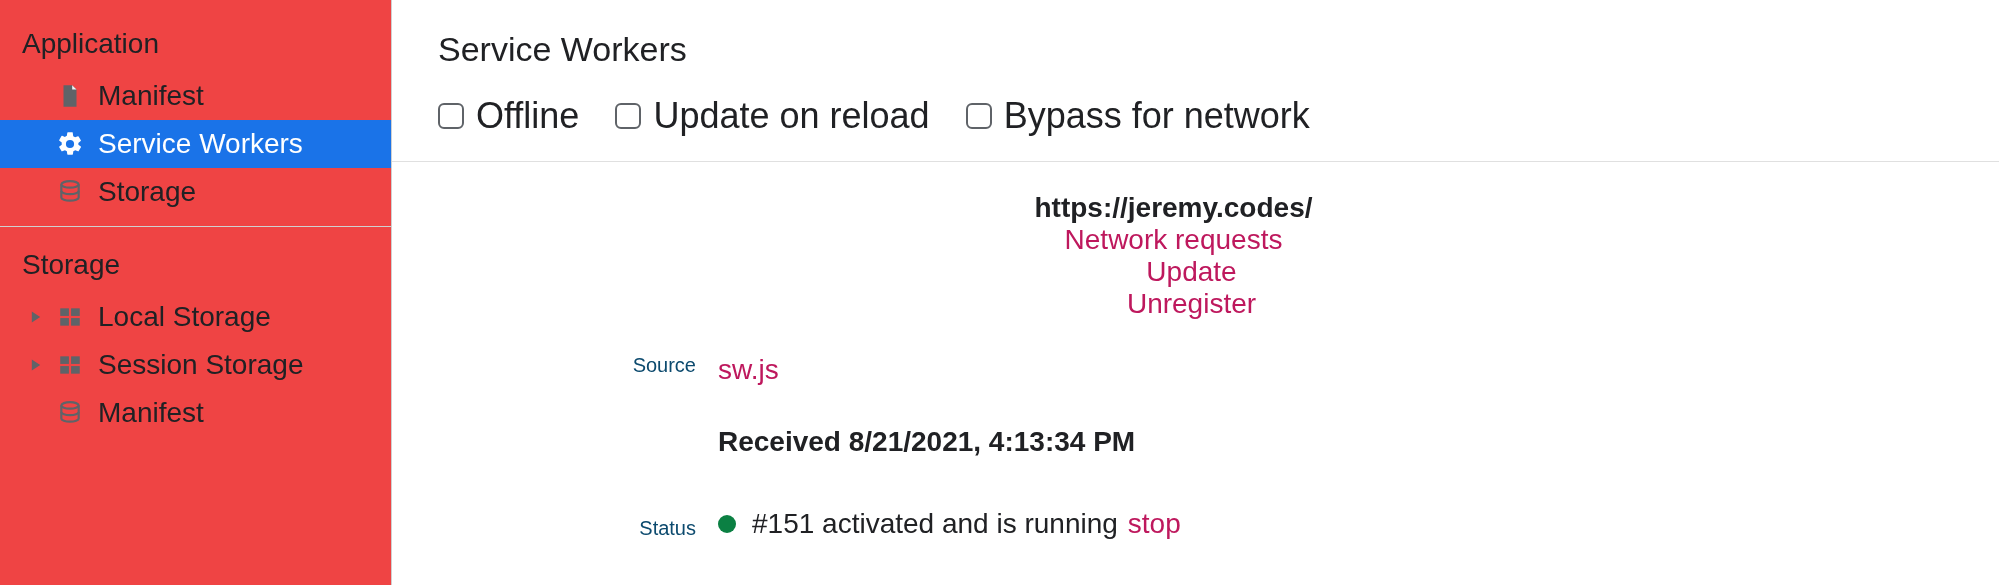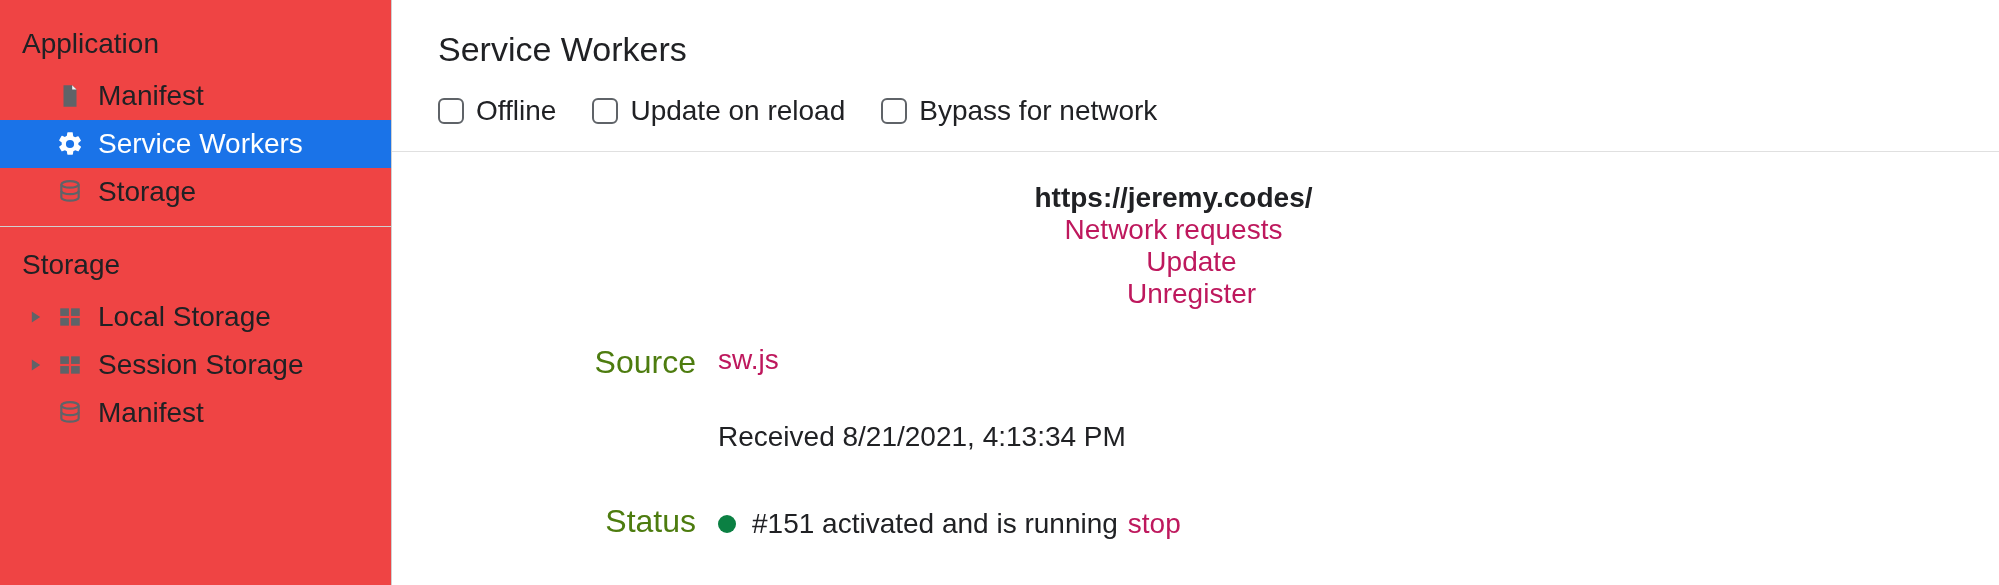--- a/index.html
+++ b/index.html
@@ -13,35 +13,35 @@
 .tree-item.selected { background: #1a73e8; color: #fff; }
 .tree-item.selected .icon { color: #fff; }
 .tree-item .disclosure { width: 20px; display: inline-flex; align-items: center; justify-content: center; margin-left: -30px; margin-right: 10px; color: #5f6368; }
 .disclosure svg { width: 14px; height: 14px; }
 .sidebar hr { border: none; border-top: 1px solid #d0d0d0; margin: 10px 0; }
 
 .main { flex: 1; background: #fff; display: flex; flex-direction: column; }
 .main-inner { padding: 30px 46px 0 46px; }
 .page-title { font-size: 34px; color: #202124; font-weight: 400; margin-bottom: 26px; }
 .checkbox-row { display: flex; gap: 36px; align-items: center; margin-bottom: 24px; }
-.chk { display: flex; align-items: center; gap: 12px; font-size: 28px; color: #202124; cursor: pointer; }
+.chk { display: flex; align-items: center; gap: 12px; font-size: 36px; color: #202124; cursor: pointer; }
 .chk-box { width: 26px; height: 26px; border: 2px solid #5f6368; border-radius: 6px; background: #fff; }
 .divider { border: none; border-top: 1px solid #e0e0e0; margin: 0 -46px 0 -46px; }
 
 .sw-header { display: flex; align-items: center; padding: 30px 56px 24px 12px; flex-direction: column; }
 .origin { font-size: 28px; font-weight: 600; color: #202124; }
 .spacer { flex: 1; }
 .link { color: #be185d; font-size: 28px; cursor: pointer; }
 .link.ml { margin-left: 36px; }
 
 .detail-row { display: flex; align-items: flex-start; padding: 10px 0; }
-.detail-label { width: 280px; text-align: right; font-size: 32px; color: #4d7c0f; padding-right: 22px; }
+.detail-label { width: 280px; text-align: right; font-size: 20px; color: #0c4a6e; padding-right: 22px; }
 .detail-value { font-size: 28px; color: #202124; display: flex; align-items: center; flex-wrap: wrap; gap: 10px; }
 .status-dot { width: 18px; height: 18px; border-radius: 50%; background: #0b8043; display: inline-block; margin-right: 6px; }
-.received { margin-top: 20px; }
+.received { margin-top: 20px; font-weight: bold; }
 
 svg { display: block; }
 </style>
 </head>
 <body>
 
 <div class="sidebar">
   <div class="section-title">Application</div>
 
   <div class="tree-item">

